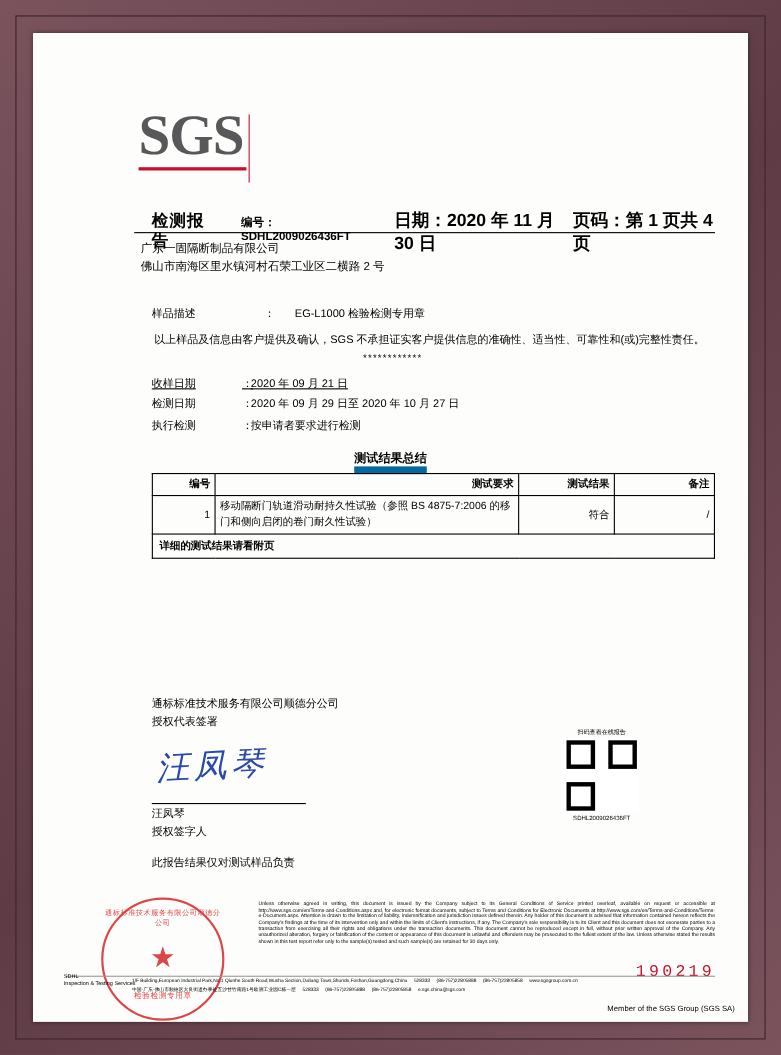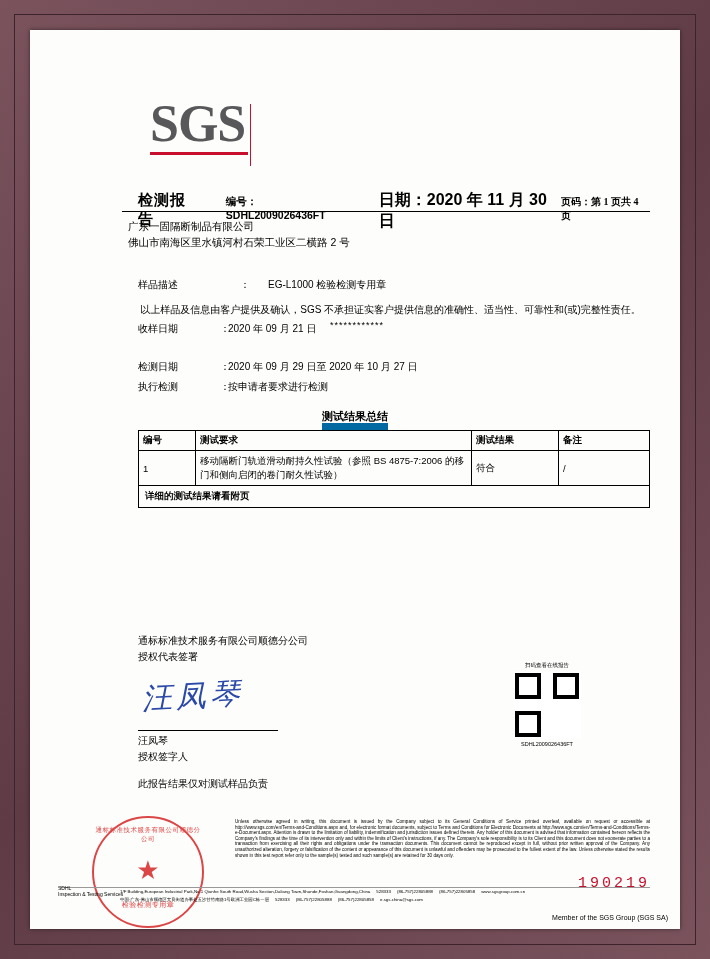--- a/index.html
+++ b/index.html
@@ -19,21 +19,21 @@
     border:1px solid #3d242c;
   }
   .paper{
     position:absolute;left:30px;top:30px;width:650px;height:899px;
     background:#fdfdfb;
     box-shadow:0 0 4px rgba(0,0,0,.5);
     overflow:hidden;
   }
   
   .sgs{
-    position:absolute;left:120px;top:68px;
+    position:absolute;left:96px;top:68px;
   }
   .sgs .word{
     font-family:"Liberation Serif", serif;
     font-weight:bold;font-size:52px;color:#58585a;letter-spacing:-1px;
     line-height:52px;
   }
   .sgs .bar{
     width:98px;height:3px;background:#c8102e;margin-top:2px;
   }
   .sgs .vline{
@@ -43,21 +43,21 @@
   .titlerow{
     position:absolute;left:108px;top:160px;width:510px;
     display:flex;align-items:baseline;
   }
   .rpt-title{
     font-family:"Liberation Serif", serif;
     font-size:15px;font-weight:bold;color:#000;letter-spacing:1px;
   }
   .rpt-no{font-size:10.5px;font-weight:bold;margin-left:26px;color:#000;}
   .rpt-date{font-size:16px;font-weight:bold;margin-left:26px;color:#000;}
-  .rpt-page{font-size:10px;font-weight:bold;color:#000;font-family:Liberation Serif, serif;}
+  .rpt-page{font-size:16px;font-weight:bold;color:#000;}
   .hr-main{
     position:absolute;left:92px;top:181px;width:528px;height:1px;background:#000;
   }
   
   .company{position:absolute;left:98px;top:188px;font-size:10.5px;line-height:16px;color:#000;}
   
   .field{
     position:absolute;left:108px;font-size:10px;color:#000;
     display:flex;
   }
@@ -75,21 +75,21 @@
   .sumtitle{
     position:absolute;left:0;top:379px;width:650px;text-align:center;
     font-size:11px;font-weight:bold;color:#000;
   }
   .sumtitle span{border-bottom:7px solid #0369a1;padding-bottom:1px;}
   table.result{
     position:absolute;left:108px;top:400px;width:512px;
     border-collapse:collapse;font-size:9.5px;color:#000;
   }
   table.result th,table.result td{
-    border:1px solid #000;padding:3px 4px;text-align:left;vertical-align:middle;
+    border:1px solid #000;padding:3px 4px;text-align:right;vertical-align:middle;
   }
   table.result th{font-weight:bold;}
   table.result td.req{text-align:left;line-height:14px;}
   table.result td.foot{text-align:left;padding:4px 6px;font-weight:bold;}
   
   .signblock{position:absolute;left:108px;top:603px;font-size:10px;line-height:16px;color:#000;}
   .sig-img{
     position:absolute;left:112px;top:645px;width:150px;height:48px;
     font-family:"Liberation Serif", serif;
     font-size:30px;color:#2b49a8;font-style:italic;letter-spacing:4px;
@@ -182,21 +182,21 @@
 
     <div class="field" style="top:248px;gap:20px;">
       <span class="lab">样品描述</span>
       <span class="col">：</span>
       <span class="val">EG-L1000 检验检测专用章</span>
     </div>
 
     <div class="note">以上样品及信息由客户提供及确认，SGS 不承担证实客户提供信息的准确性、适当性、可靠性和(或)完整性责任。</div>
     <div class="stars">************</div>
 
-    <div class="field" style="top:292px;">
+    <div class="field" style="top:312px;text-decoration:underline;">
       <span class="lab">收样日期</span>
       <span class="col">：</span>
       <span class="val">2020 年 09 月 21 日</span>
     </div>
     <div class="field" style="top:330px;">
       <span class="lab">检测日期</span>
       <span class="col">：</span>
       <span class="val">2020 年 09 月 29 日至 2020 年 10 月 27 日</span>
     </div>
     <div class="field" style="top:350px;">

